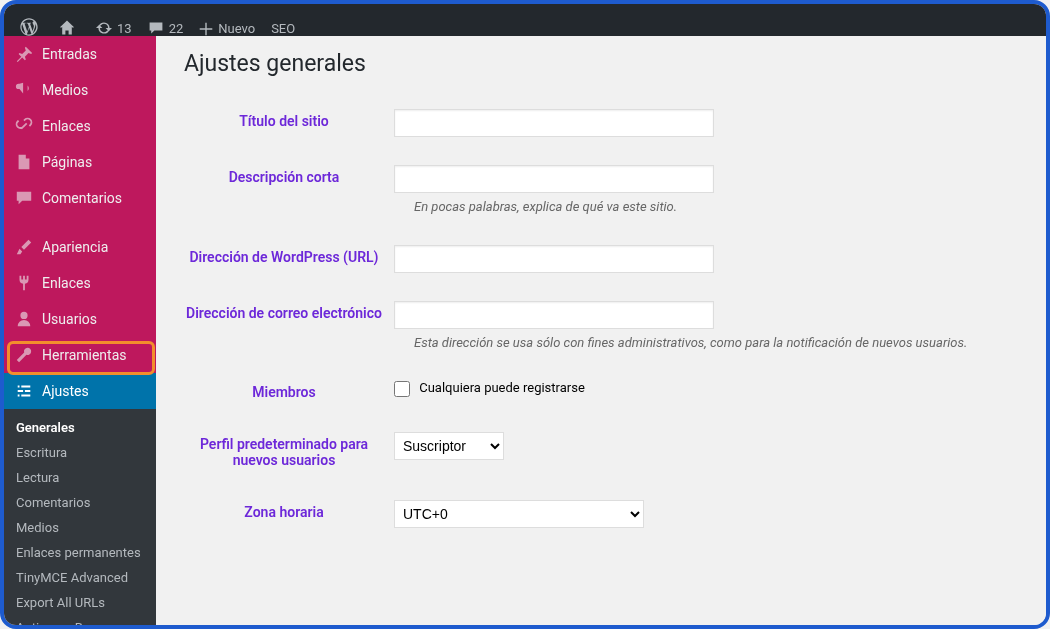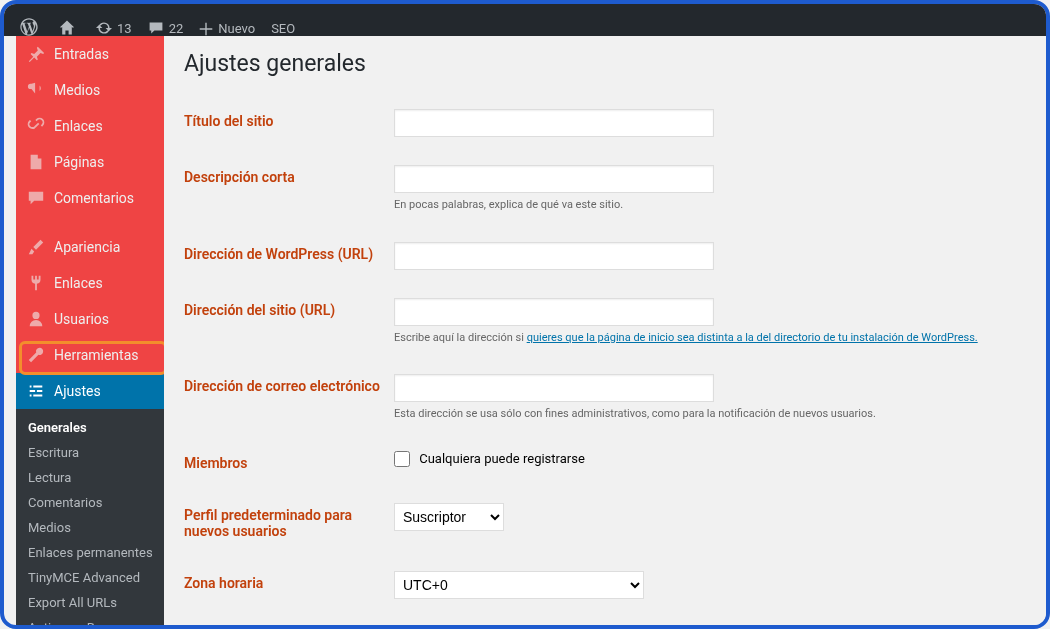--- a/index.html
+++ b/index.html
@@ -3,40 +3,40 @@
 <meta charset="utf-8">
 <style>
 * { margin: 0; padding: 0; box-sizing: border-box; }
 body { font-family: -apple-system, BlinkMacSystemFont, "Segoe UI", Roboto, sans-serif; background: #f1f1f1; width: 1050px; height: 629px; overflow: hidden; position: relative; }
 .frame { width: 1050px; height: 629px; border: 4px solid #1e5bce; border-radius: 16px; overflow: hidden; position: relative; background: #f1f1f1; }
 
 .toolbar { height: 32px; background: #23282d; color: #b4b9be; display: flex; align-items: center; padding: 0 8px; font-size: 13px; }
 .toolbar .tb-item { display: flex; align-items: flex-end; padding: 0 8px; height: 100%; cursor: pointer; }
 .toolbar .tb-icon { margin-right: 5px; display: inline-flex; }
 
-.sidebar { position: absolute; left: 12px; top: 32px; bottom: 0; width: 152px; background: #ef4444; color: #eee; font-size: 14px; overflow-y: auto; }
+.sidebar { position: absolute; left: 0; top: 32px; bottom: 0; width: 152px; background: #be185d; color: #eee; font-size: 14px; overflow-y: auto; }
 .menu-item { display: flex; align-items: center; padding: 8px 10px; color: #eee; cursor: pointer; position: relative; }
 .menu-item .mi-icon { width: 20px; height: 20px; margin-right: 8px; display: inline-flex; align-items: center; justify-content: center; opacity: 0.6; }
 .menu-item.current { background: #0073aa; color: #fff; }
 .menu-item.current .mi-icon { opacity: 1; }
 .menu-item.current::after { content: ""; position: absolute; right: -8px; top: 50%; transform: translateY(-50%); border: 8px solid transparent; border-right-color: #f1f1f1; }
 .highlight-box { position: absolute; border: 3px solid #f38e2c; border-radius: 6px; pointer-events: none; }
 .submenu { background: #32373c; padding: 6px 0; }
 .submenu-item { padding: 5px 12px; font-size: 13px; color: #b4b9be; cursor: pointer; }
 .submenu-item.current { color: #fff; font-weight: 600; }
 .menu-sep { height: 5px; background: transparent; margin: 4px 0; }
 
 .content { position: absolute; left: 160px; top: 32px; right: 0; bottom: 0; padding: 10px 20px 20px 20px; overflow-y: auto; background: #f1f1f1; }
 h1.page-title { font-size: 23px; font-weight: 400; color: #23282d; margin: 4px 0 18px 0; }
 
 .form-table { width: 100%; border-collapse: collapse; }
-.form-table th { text-align: left; vertical-align: top; width: 210px; padding: 18px 10px 18px 0; font-weight: 600; font-size: 14px; color: #c2410c; }
+.form-table th { text-align: center; vertical-align: top; width: 210px; padding: 18px 10px 18px 0; font-weight: 600; font-size: 14px; color: #6d28d9; }
 .form-table td { padding: 14px 10px 14px 0; vertical-align: top; font-size: 13px; }
 .regular-text { width: 320px; height: 28px; border: 1px solid #ddd; background: #fff; padding: 2px 6px; font-size: 14px; box-shadow: inset 0 1px 2px rgba(0,0,0,.07); }
-.description { color: #666; font-size: 11px; margin-top: 4px; line-height: 1.5; }
+.description { font-style: italic; color: #666; font-size: 13px; margin-top: 4px; line-height: 1.5; margin-left: 20px; }
 .description a { color: #0073aa; text-decoration: underline; }
 select { height: 28px; border: 1px solid #ddd; background: #fff; font-size: 14px; padding: 2px 4px; }
 input[type=checkbox] { width: 16px; height: 16px; vertical-align: middle; margin-right: 6px; }
 </style>
 </head>
 <body>
 
 <div class="frame">
 
   <div class="toolbar">
@@ -199,29 +199,20 @@
         <td>
           <input type="text" class="regular-text" style="">
           <p class="description">En pocas palabras, explica de qué va este sitio.</p>
         </td>
       </tr>
       <tr>
         <th>Dirección de WordPress (URL)</th>
         <td><input type="text" class="regular-text" style=""></td>
       </tr>
       <tr>
-        <th>Dirección del sitio (URL)</th>
-        <td>
-          <input type="text" class="regular-text" style="">
-          <p class="description">
-            <span>Escribe aquí la dirección si </span><a href="#">quieres que la página de inicio sea distinta a la del directorio de tu instalación de WordPress.</a>
-          </p>
-        </td>
-      </tr>
-      <tr>
         <th>Dirección de correo electrónico</th>
         <td>
           <input type="text" class="regular-text" style="">
           <p class="description">Esta dirección se usa sólo con fines administrativos, como para la notificación de nuevos usuarios.</p>
         </td>
       </tr>
       <tr>
         <th>Miembros</th>
         <td>
           <label>

